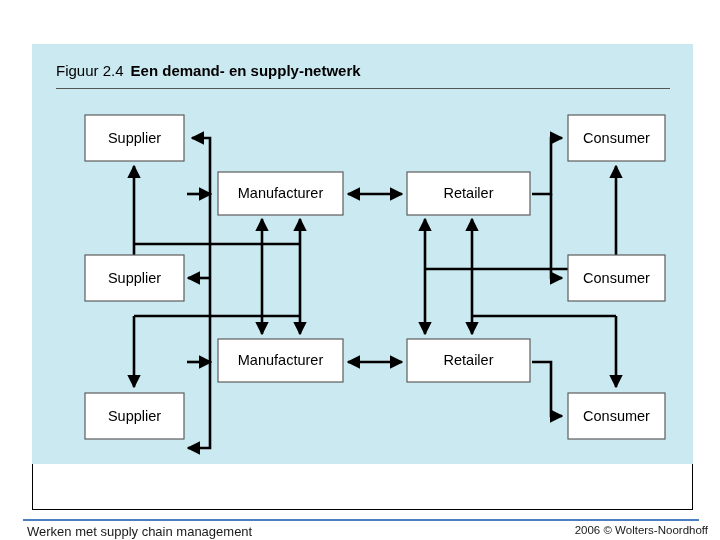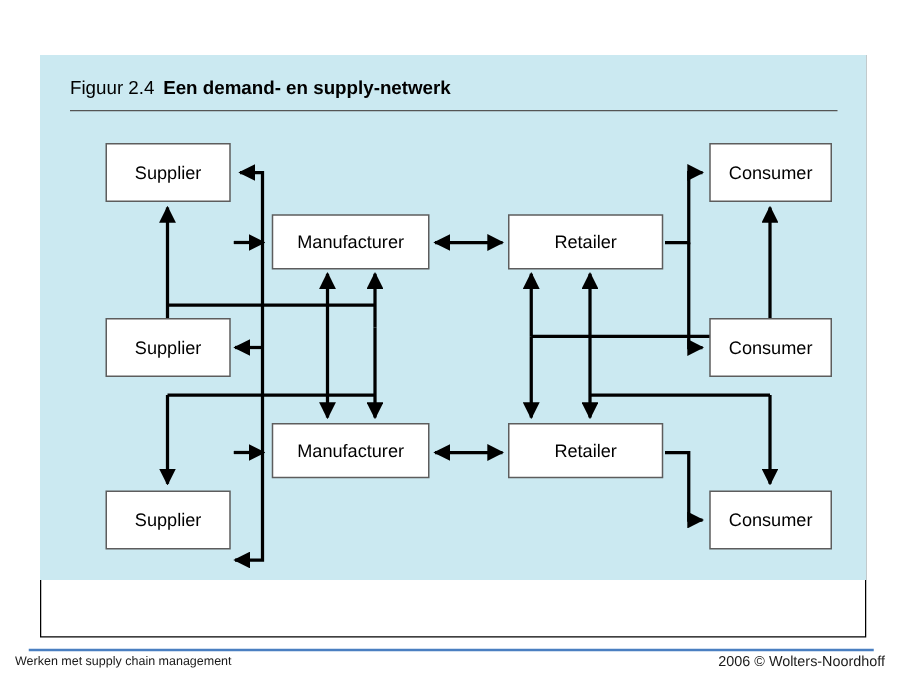--- a/index.html
+++ b/index.html
@@ -105,23 +105,23 @@
   #footer-rule {
     position: absolute;
     left: 23px;
     top: 507px;
     width: 676px;
     height: 2px;
     background: #4a7fc1;
   }
   #footer-left {
     position: absolute;
-    left: 12px;
+    left: 27px;
     top: 512px;
-    font-size: 10px;
+    font-size: 13px;
     color: #1a1a1a;
     white-space: nowrap;
   }
   #footer-right {
     position: absolute;
     right: 12px;
     top: 512px;
     font-size: 11.5px;
     color: #1a1a1a;
     white-space: nowrap;

